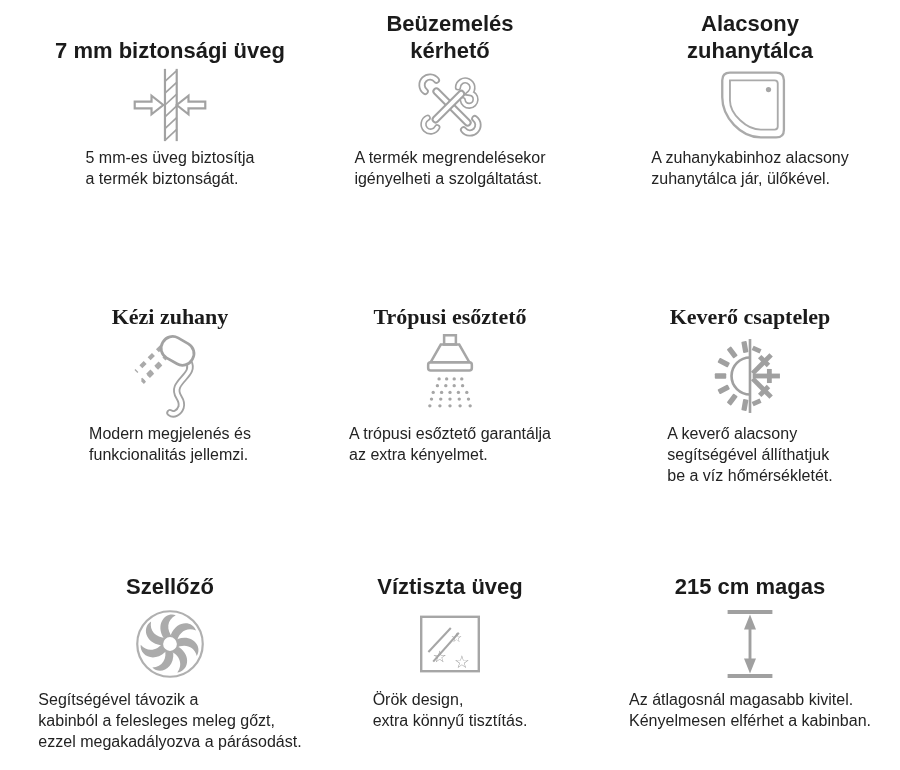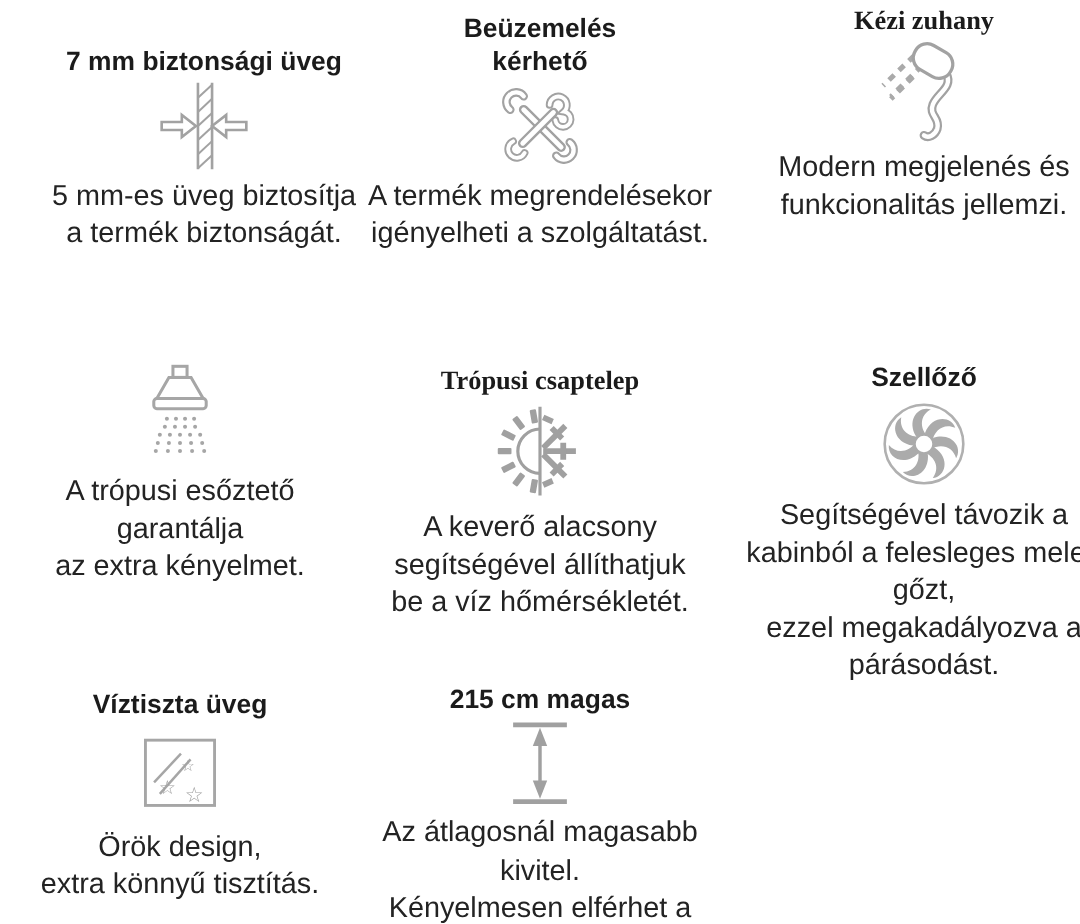--- a/index.html
+++ b/index.html
@@ -6,21 +6,21 @@
   body{width:900px;height:770px;overflow:hidden;
        font-family:"Liberation Sans","DejaVu Sans",sans-serif;}
   .grid{width:900px;height:770px;display:grid;
         grid-template-columns:300px 300px 300px;
         grid-template-rows:300px 270px 200px;}
   .cell{display:flex;flex-direction:column;align-items:center;overflow:visible;}
   .col1{transform:translateX(20px);}
   .title{display:flex;align-items:flex-end;justify-content:center;
          text-align:center;font-weight:bold;font-size:22px;line-height:1.2;
          color:#1b1b1b;white-space:pre-line;}
-  .desc{text-align:center;font-size:24px;line-height:1.3;color:#232323;
+  .desc{font-size:16px;line-height:1.3;color:#232323;
         white-space:pre-line;margin-top:2px;}
   .iconbox{display:flex;align-items:center;justify-content:center;}
   .row1 .title{height:64px;}
   .row1 .iconbox{height:82px;}
   .row2 .title{height:30px;font-family:Liberation Serif, serif;}
   .row2 .iconbox{height:92px;}
   .row3 .title{height:30px;}
   .row3 .iconbox{height:88px;}
   svg{display:block;}
 </style>
@@ -73,40 +73,54 @@
           <path d="M60,28 a9,9 0 1 1 15,7 a8,8 0 1 1 -9,9" stroke="#ffffff" stroke-width="4"></path>
           <path d="M22,66 a9,9 0 1 0 12,12" stroke="#a2a2a2" stroke-width="8"></path>
           <path d="M22,66 a9,9 0 1 0 12,12" stroke="#ffffff" stroke-width="4"></path>
         </g>
       </svg>
     </div>
     <div class="desc">A termék megrendelésekor
 igényelheti a szolgáltatást.</div>
   </div>
 
+  <div class="cell row1 col3">
+    <div class="title">Alacsony
+zuhanytálca</div>
+    <div class="iconbox">
+      <svg width="78" height="74" viewBox="0 0 100 96" fill="none" stroke="#aaaaaa" stroke-width="3">
+        <path d="M14,16 Q14,6 24,6 H84 Q94,6 94,16 V80 Q94,90 84,90 H64 C38,90 14,64 14,38 Z"></path>
+        <path d="M24,16 H82 Q86,16 86,20 V76 Q86,80 82,80 H64 C46,80 24,60 24,42 Z" stroke-width="2.4"></path>
+        <circle cx="74" cy="28" r="3.4" fill="#a6a6a6" stroke="none"></circle>
+      </svg>
+    </div>
+    <div class="desc">A zuhanykabinhoz alacsony
+zuhanytálca jár, ülőkével.</div>
+  </div>
 
   <div class="cell row2 col1">
     <div class="title">Kézi zuhany</div>
     <div class="iconbox">
       <svg width="96" height="92" viewBox="0 0 100 100" fill="none">
         <g stroke="#aaaaaa" stroke-width="4.6" stroke-dasharray="6.5,6">
           <line x1="41" y1="18" x2="13" y2="45"></line>
           <line x1="48" y1="27" x2="20" y2="55"></line>
           <line x1="40" y1="37" x2="20" y2="57"></line>
         </g>
         <path d="M70,34 C77,46 62,52 58,62 C54,72 65,74 62,84 C60,90 54,93 50,90" stroke="#a2a2a2" stroke-width="8" stroke-linecap="round"></path>
         <path d="M70,34 C77,46 62,52 58,62 C54,72 65,74 62,84 C60,90 54,93 50,90" stroke="#ffffff" stroke-width="4" stroke-linecap="round"></path>
         <rect x="40" y="10" width="37" height="25" rx="12" transform="rotate(30 58 22)" fill="#ffffff" stroke="#a2a2a2" stroke-width="3"></rect>
       </svg>
     </div>
     <div class="desc">Modern megjelenés és
 funkcionalitás jellemzi.</div>
   </div>
 
   <div class="cell row2 col2">
+    <div class="title">Trópusi esőztető</div>
     <div class="iconbox">
       <svg width="84" height="92" viewBox="0 0 100 105" fill="none" stroke="#a6a6a6" stroke-width="3">
         <rect x="43" y="4" width="14" height="11"></rect>
         <path d="M39,15 L61,15 L73,36 L27,36 Z"></path>
         <rect x="24" y="36" width="52" height="10" rx="3"></rect>
         <g fill="#a6a6a6" stroke="none">
           <circle cx="37" cy="56" r="2"></circle>
             <circle cx="46" cy="56" r="2"></circle>
             <circle cx="55" cy="56" r="2"></circle>
             <circle cx="64" cy="56" r="2"></circle>
@@ -130,21 +144,21 @@
             <circle cx="62" cy="88" r="2"></circle>
             <circle cx="74" cy="88" r="2"></circle>
         </g>
       </svg>
     </div>
     <div class="desc">A trópusi esőztető garantálja
 az extra kényelmet.</div>
   </div>
 
   <div class="cell row2 col3">
-    <div class="title">Trópusi csaptelep</div>
+    <div class="title">Keverő csaptelep</div>
     <div class="iconbox">
       <svg width="92" height="88" viewBox="0 0 100 100" fill="none">
         <line x1="50" y1="8" x2="50" y2="92" stroke="#a0a0a0" stroke-width="3"></line>
         <path d="M50,29 A21,21 0 0 0 50,71" stroke="#a0a0a0" stroke-width="3"></path>
         <g fill="#a0a0a0">
           <rect x="10" y="47" width="13" height="6" rx="1" transform="rotate(-80 50 50)"></rect>
           <rect x="10" y="47" width="13" height="6" rx="1" transform="rotate(-53 50 50)"></rect>
           <rect x="10" y="47" width="13" height="6" rx="1" transform="rotate(-27 50 50)"></rect>
           <rect x="10" y="47" width="13" height="6" rx="1"></rect>
           <rect x="10" y="47" width="13" height="6" rx="1" transform="rotate(27 50 50)"></rect>

